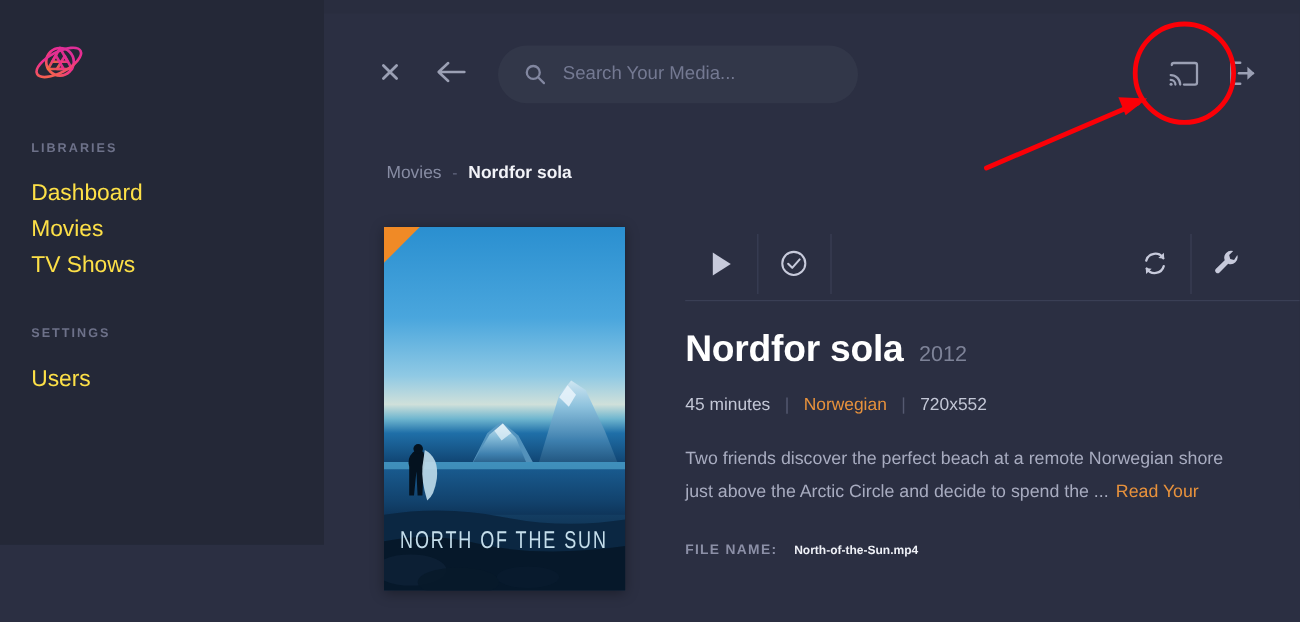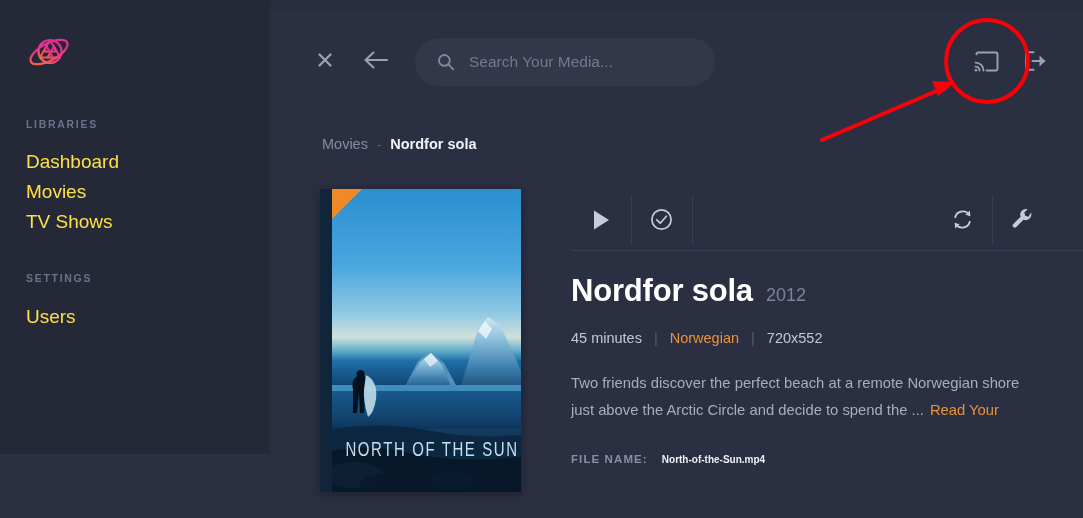--- a/index.html
+++ b/index.html
@@ -114,21 +114,20 @@
   
   .content { position: absolute; left: 0; top: 170px; right: 0; bottom: 0; }
 
   .poster {
     position: absolute; left: 50px; top: 19px;
     width: 201px; height: 303px;
     background: #11253a;
     overflow: hidden;
     box-shadow: 0 2px 10px rgba(0,0,0,.35);
     cursor: pointer;
-    padding-left: 12px;
   }
   .poster svg { display: block; width: 201px; height: 303px; }
 
   .detail { position: absolute; left: 301px; top: 0; right: 0; bottom: 0; }
 
   
   .toolbar {
     position: absolute; left: 0; top: 19px;
     width: 742px; height: 62px;
     border-bottom: 1px solid #3a3f55;

